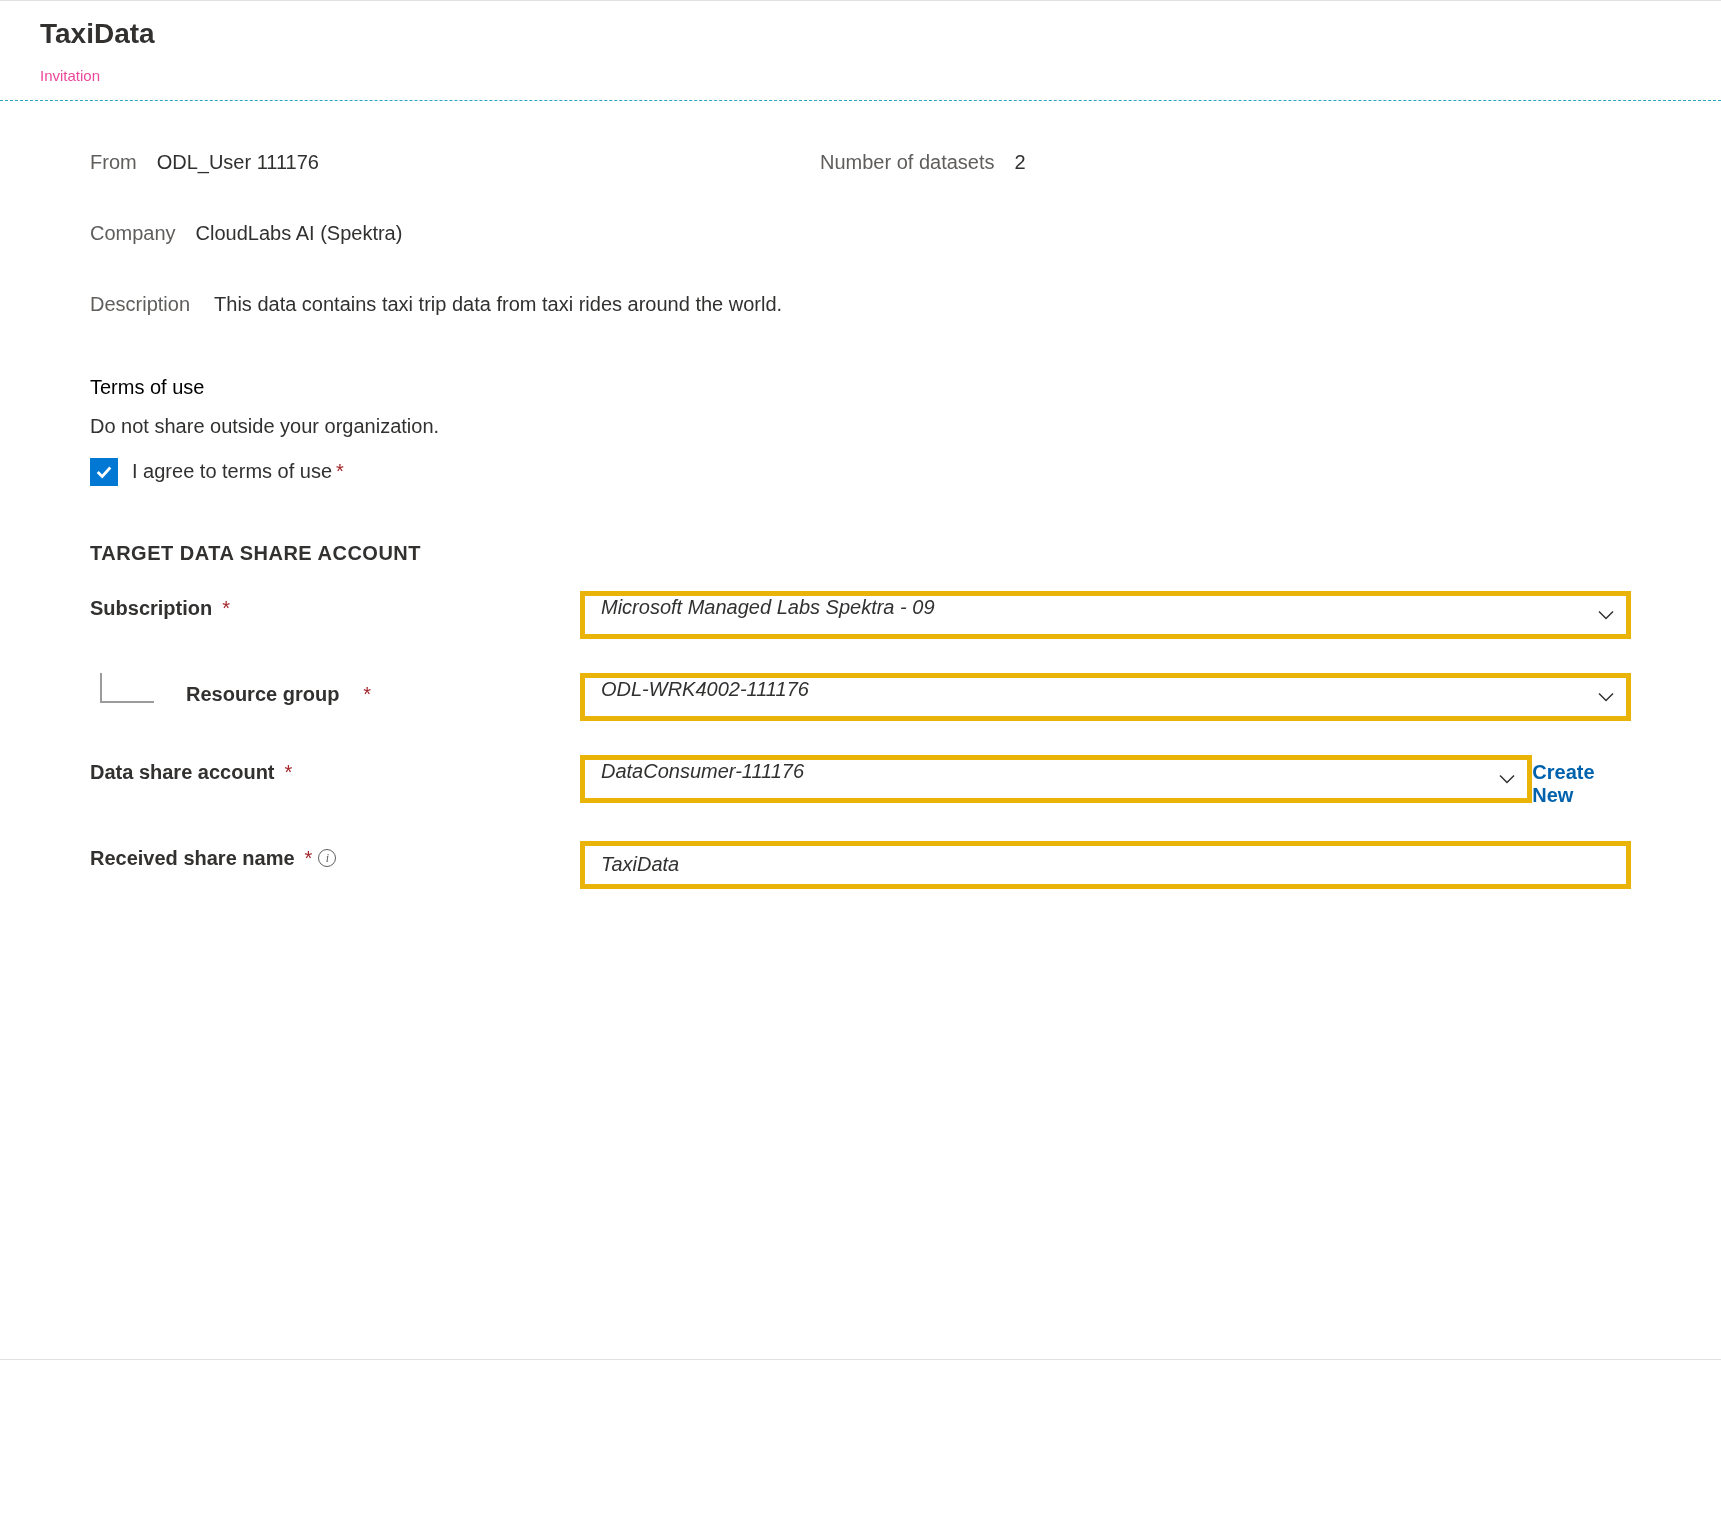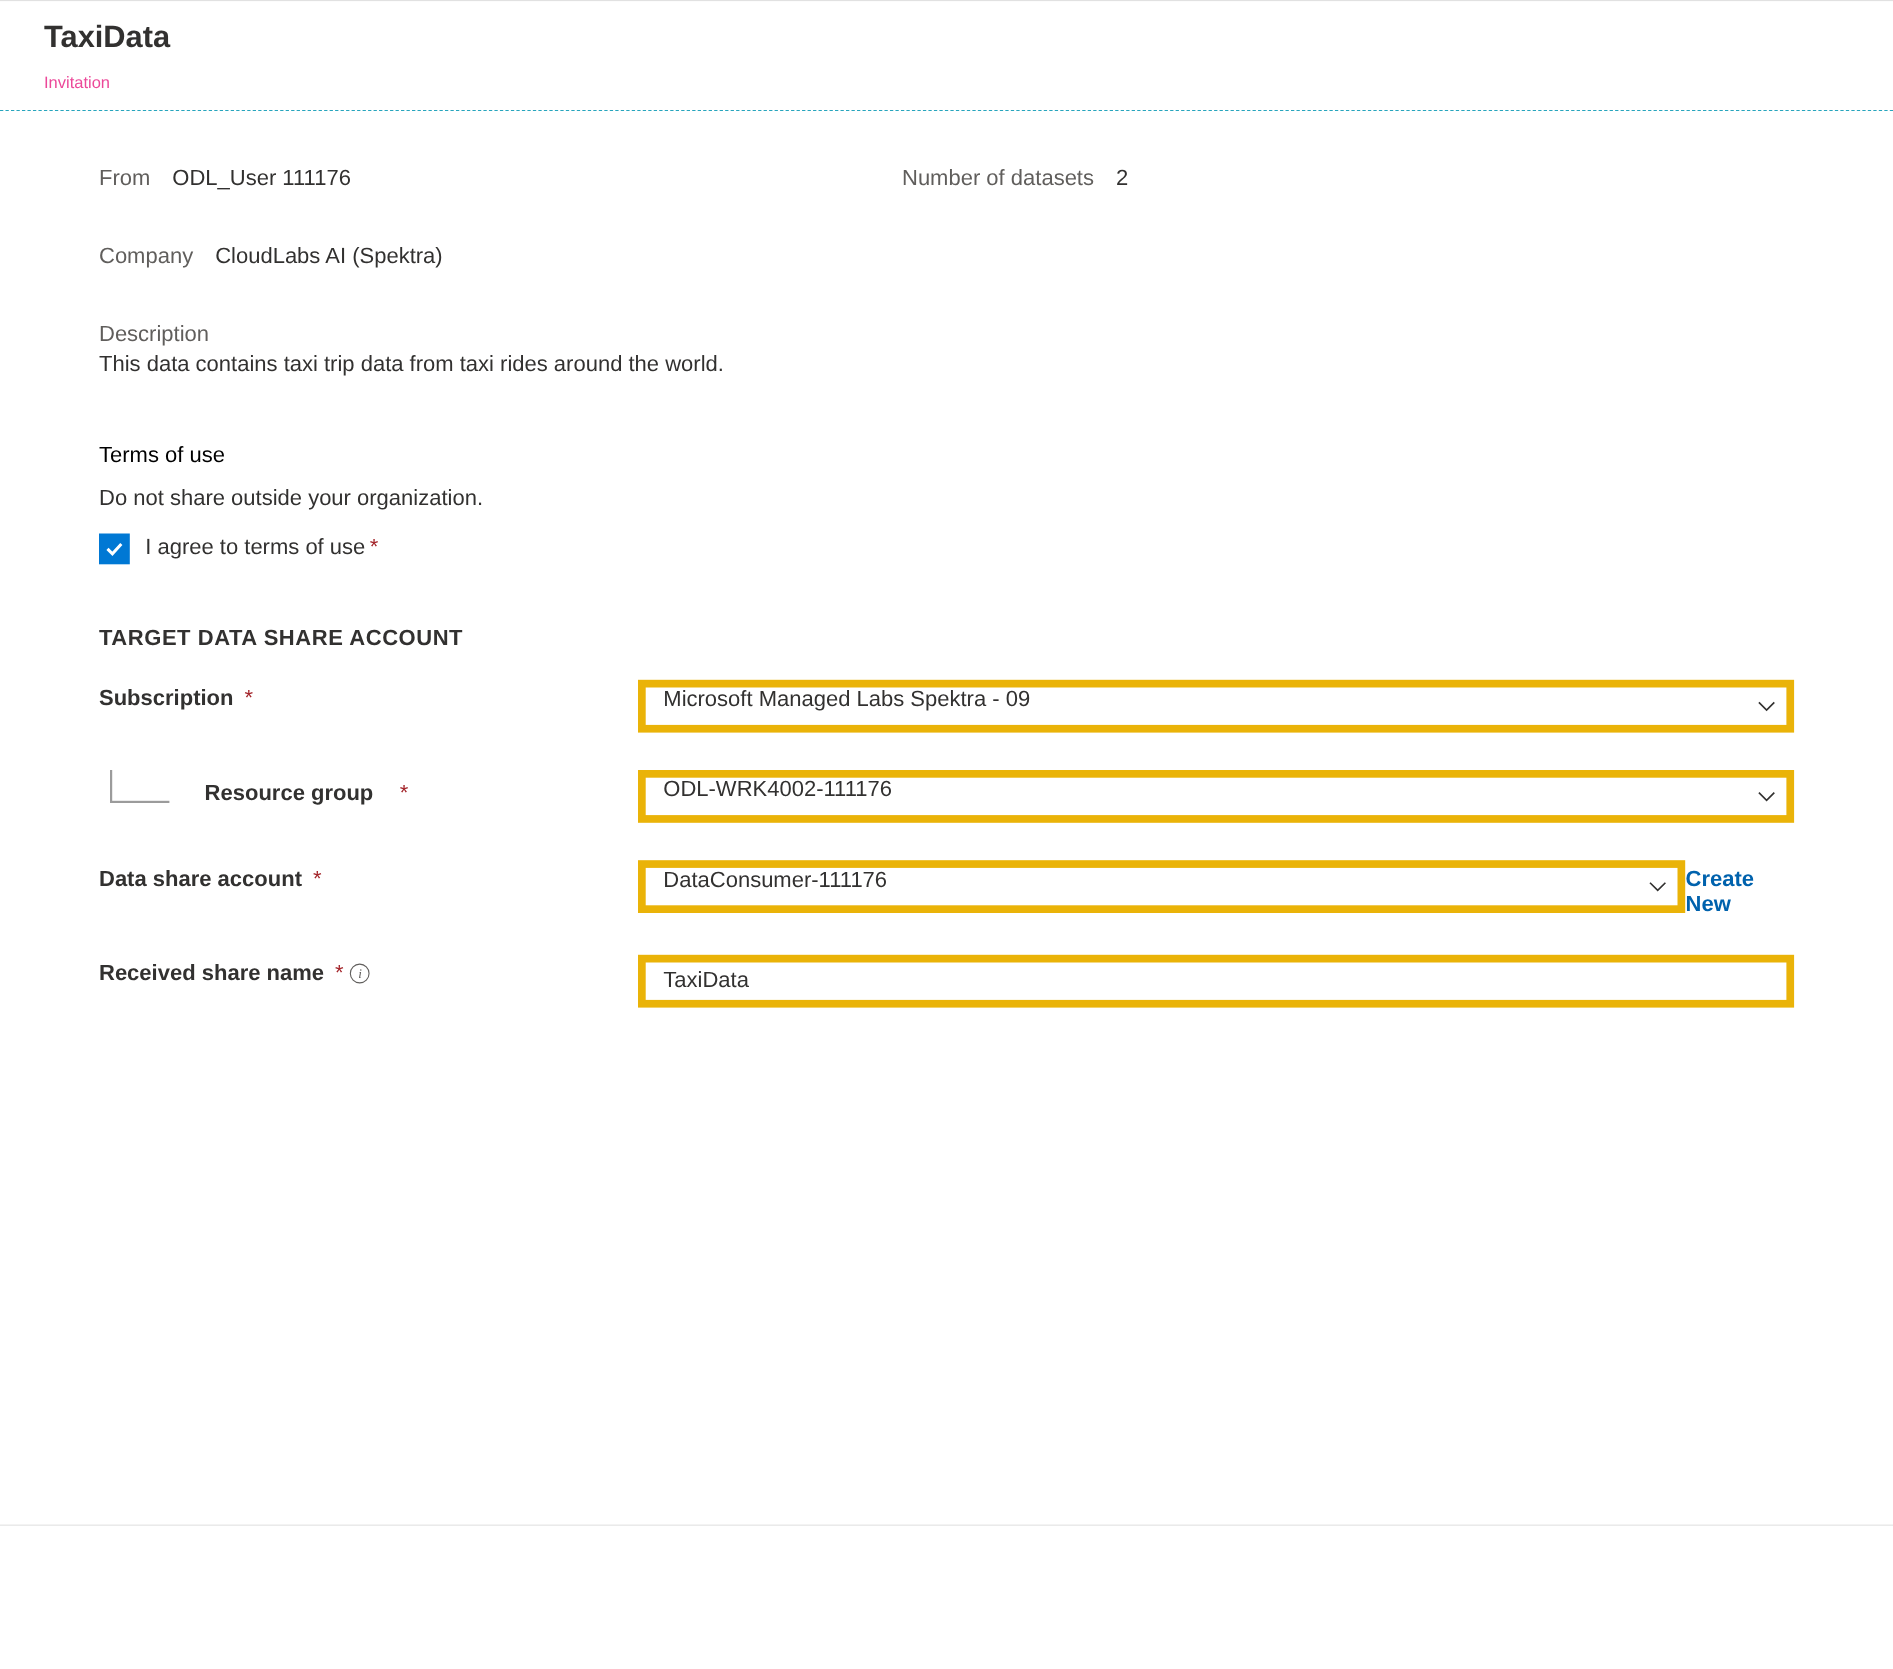--- a/index.html
+++ b/index.html
@@ -52,22 +52,22 @@
       color: #605e5c;
       font-size: 20px;
     }
     .info-value {
       font-size: 20px;
       color: #323130;
     }
     .desc-block {
       grid-column: 1 / -1;
       display: flex;
-      flex-direction: column;
-      gap: 4px;
+      flex-direction: row;
+      gap: 24px;
     }
     .terms-block {
       margin-bottom: 56px;
     }
     .terms-title {
       color: #000000;
       font-size: 20px;
       margin-bottom: 16px;
     }
     .terms-text {
@@ -149,27 +149,28 @@
     .rg-label {
       font-weight: 700;
     }
     .select-wrap {
       position: relative;
       width: 100%;
     }
     .select, .text-input {
       width: 100%;
       height: 48px;
-      border: 7px solid #eab308;
+      border: 5px solid #eab308;
       padding: 0 44px 0 16px;
       font-size: 20px;
       background: #fff;
       font-family: inherit;
       color: #323130;
       cursor: pointer;
+      font-style: italic;
     }
     .text-input {
       cursor: text;
       padding-right: 16px;
     }
     .chevron {
       position: absolute;
       right: 16px;
       top: 50%;
       transform: translateY(-50%);

